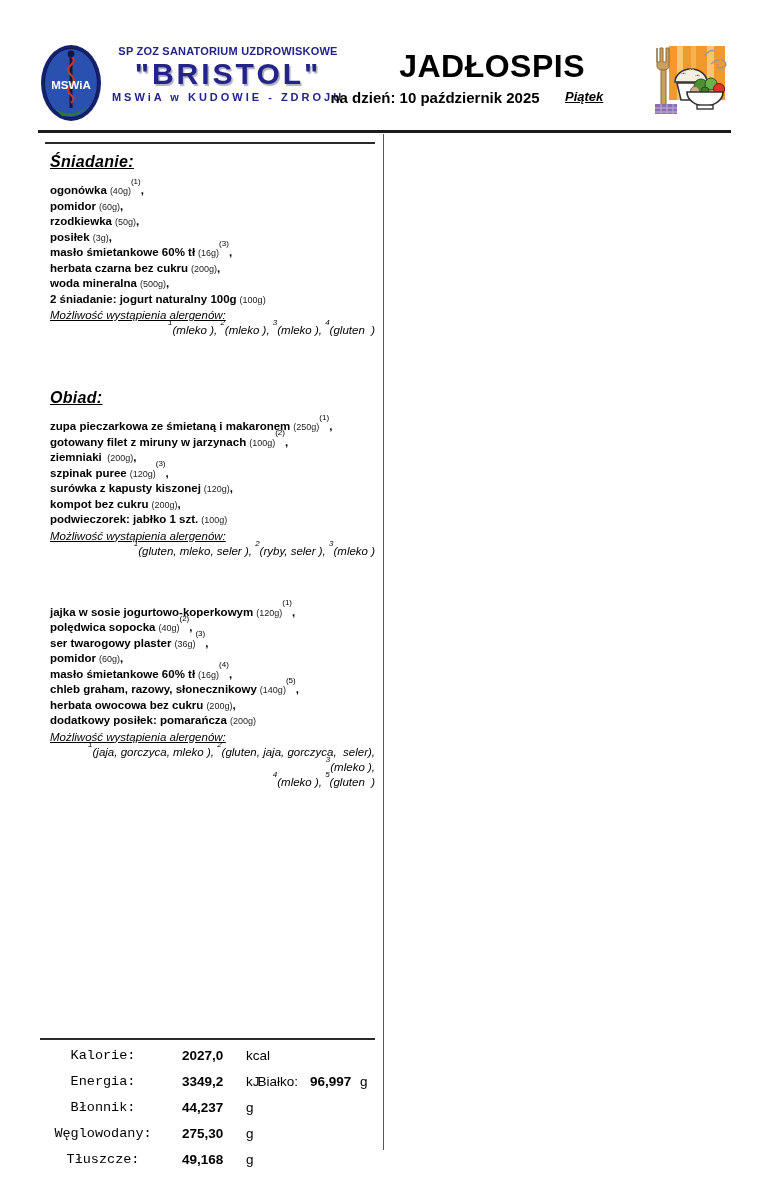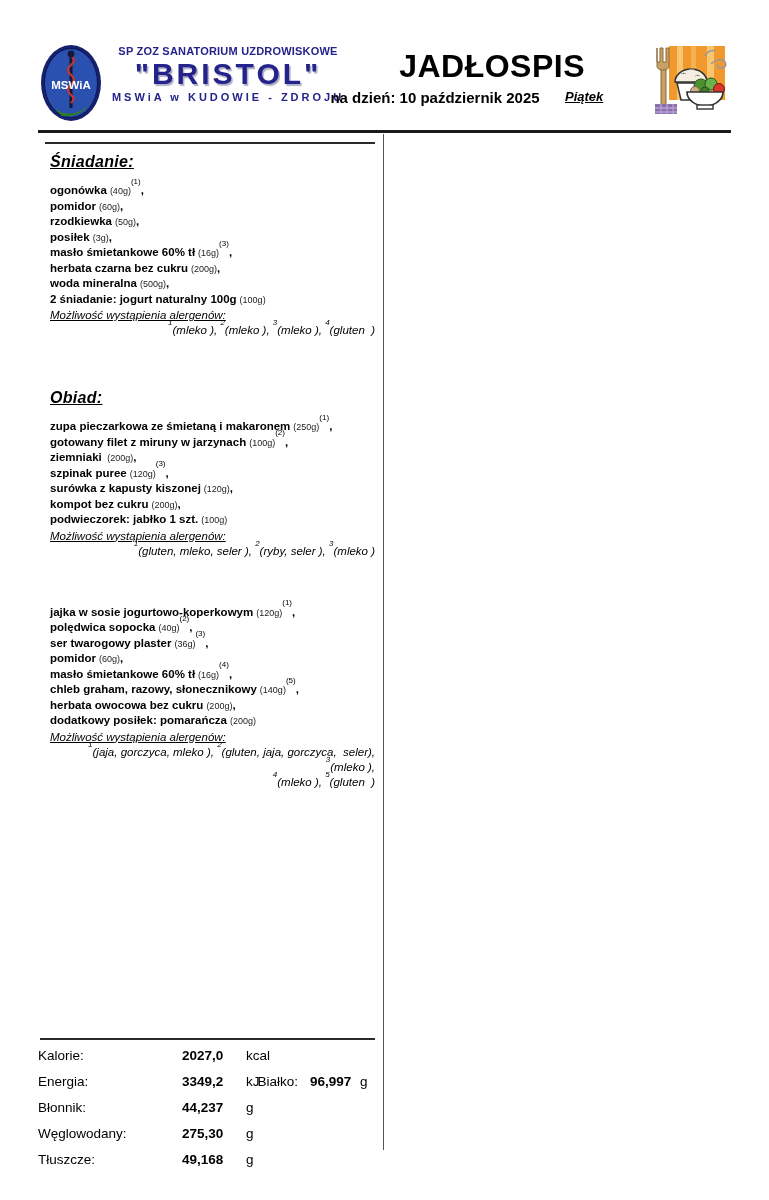--- a/index.html
+++ b/index.html
@@ -37,21 +37,21 @@
   .allergens { margin-right:0; }
   .allergen-heading { margin-top:3px; text-align:left; font-style:italic; font-size:11.5px; text-decoration:underline; line-height:15px; }
   .allergen-line { text-align:right; font-style:italic; font-size:11.5px; line-height:15px; }
   .a-text { white-space:pre-wrap; }
 
   
   .nutrition { position:absolute; left:0; top:904px; width:337px; }
   .nut-rule { height:0; border-top:2px solid #2a2a2a; margin-left:2px; }
   .nut-rows { margin-top:6px; }
   .nut-row { position:relative; height:26px; font-size:13.5px; line-height:20px; }
-  .nut-label { position:absolute; left:0; width:130px; text-align:left; }
+  .nut-label { position:absolute; left:0; width:130px; text-align:center;font-family:Liberation Mono, monospace; }
   .nut-value { position:absolute; left:144px; width:62px; font-weight:bold; }
   .nut-unit  { position:absolute; left:208px; }
   .nut-label2 { position:absolute; left:190px; width:70px; text-align:right; }
   .nut-value2 { position:absolute; left:272px; font-weight:bold; }
   .nut-unit2  { position:absolute; left:322px; }
 </style>
 </head>
 <body>
 
 <div class="abs logo-badge">

